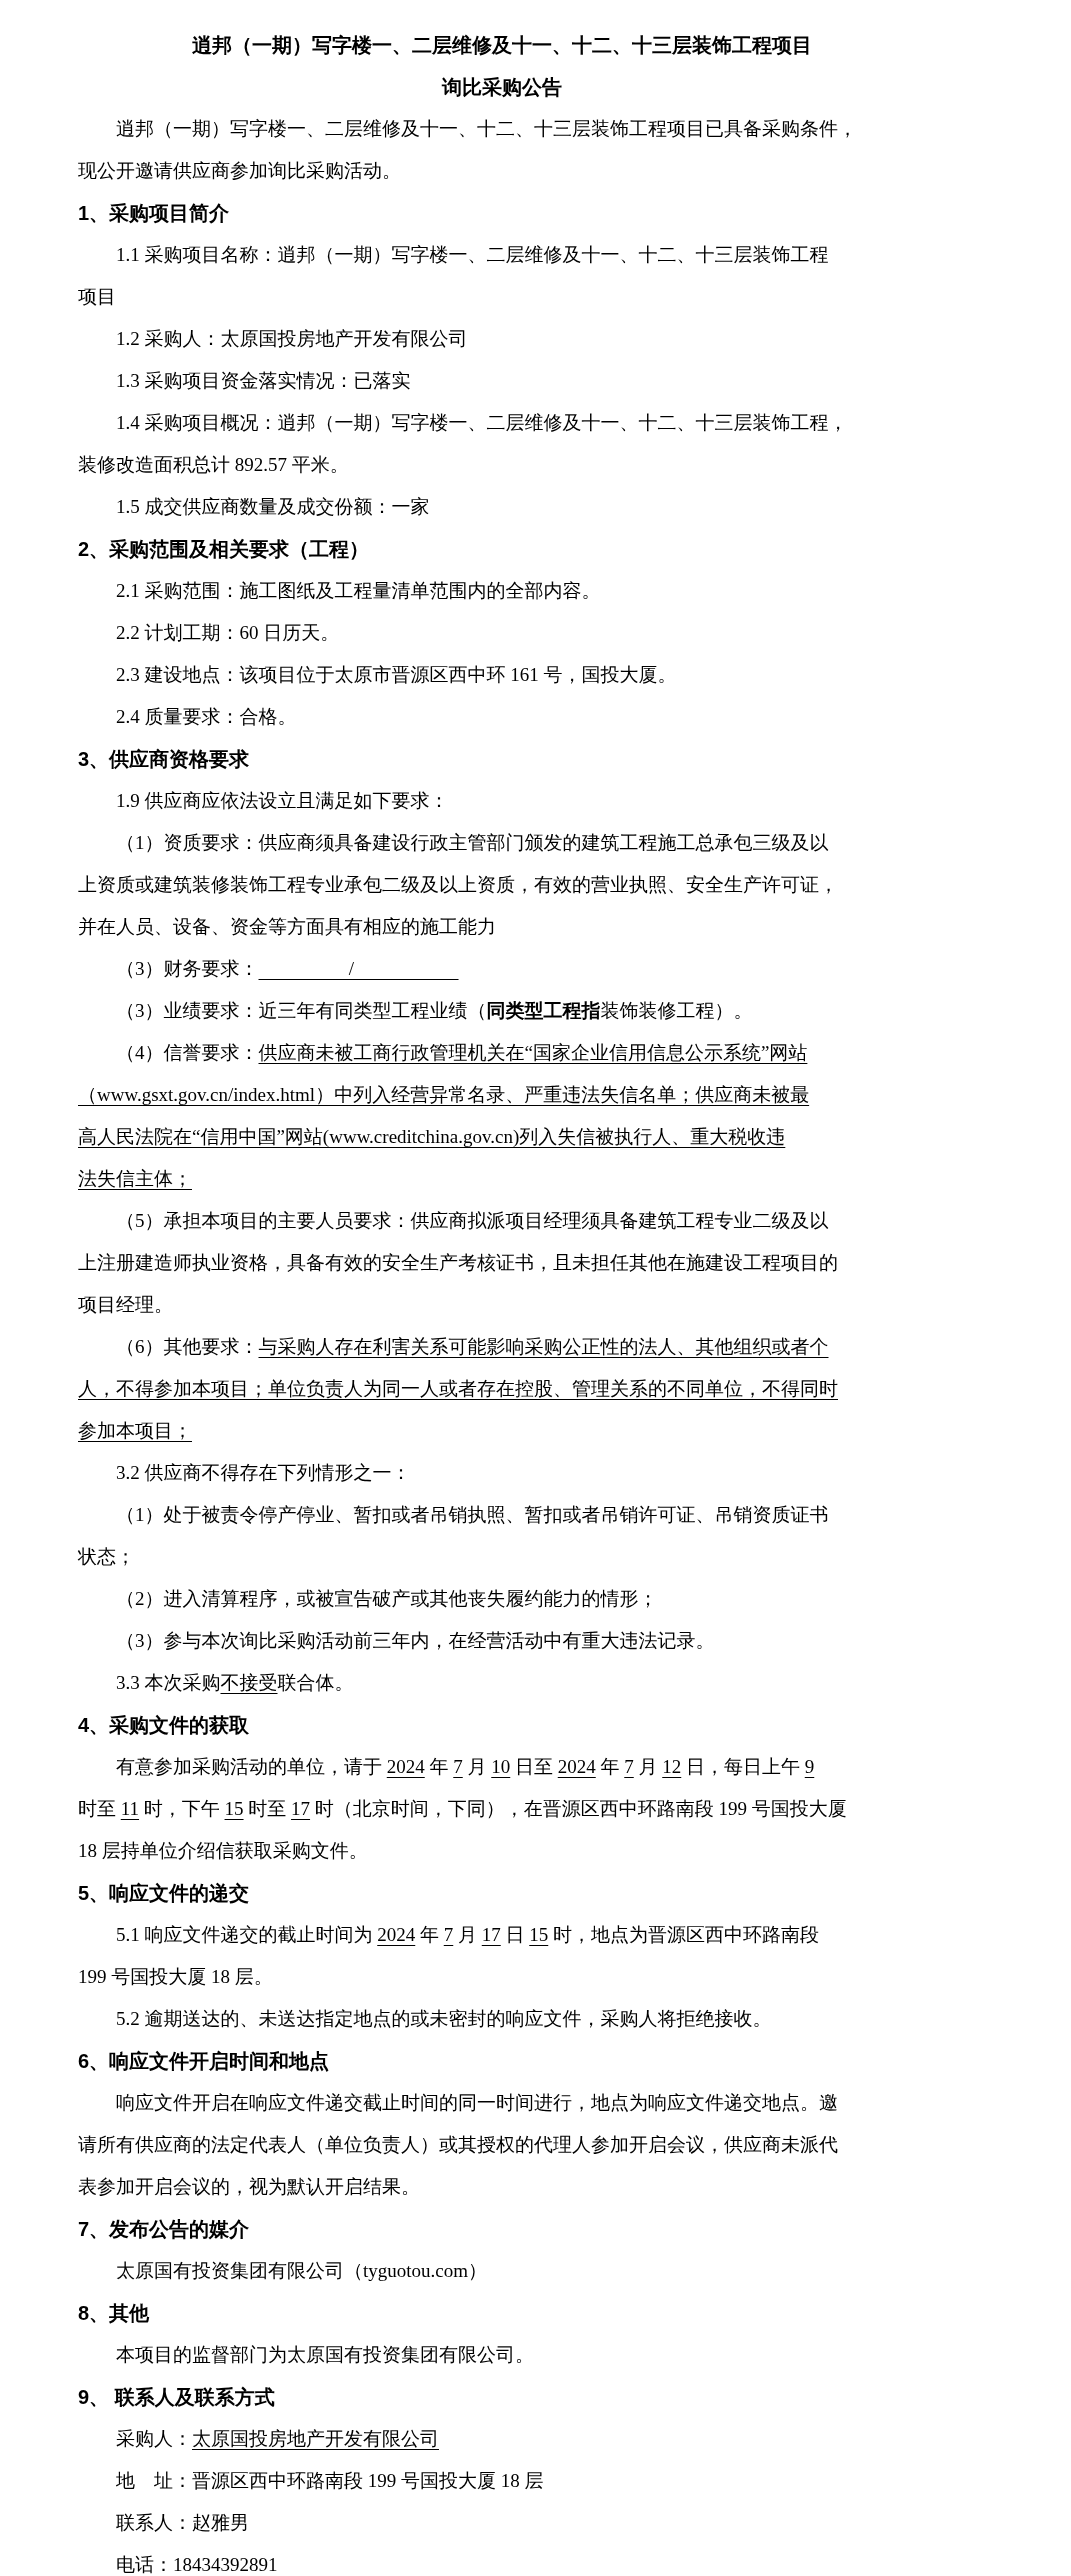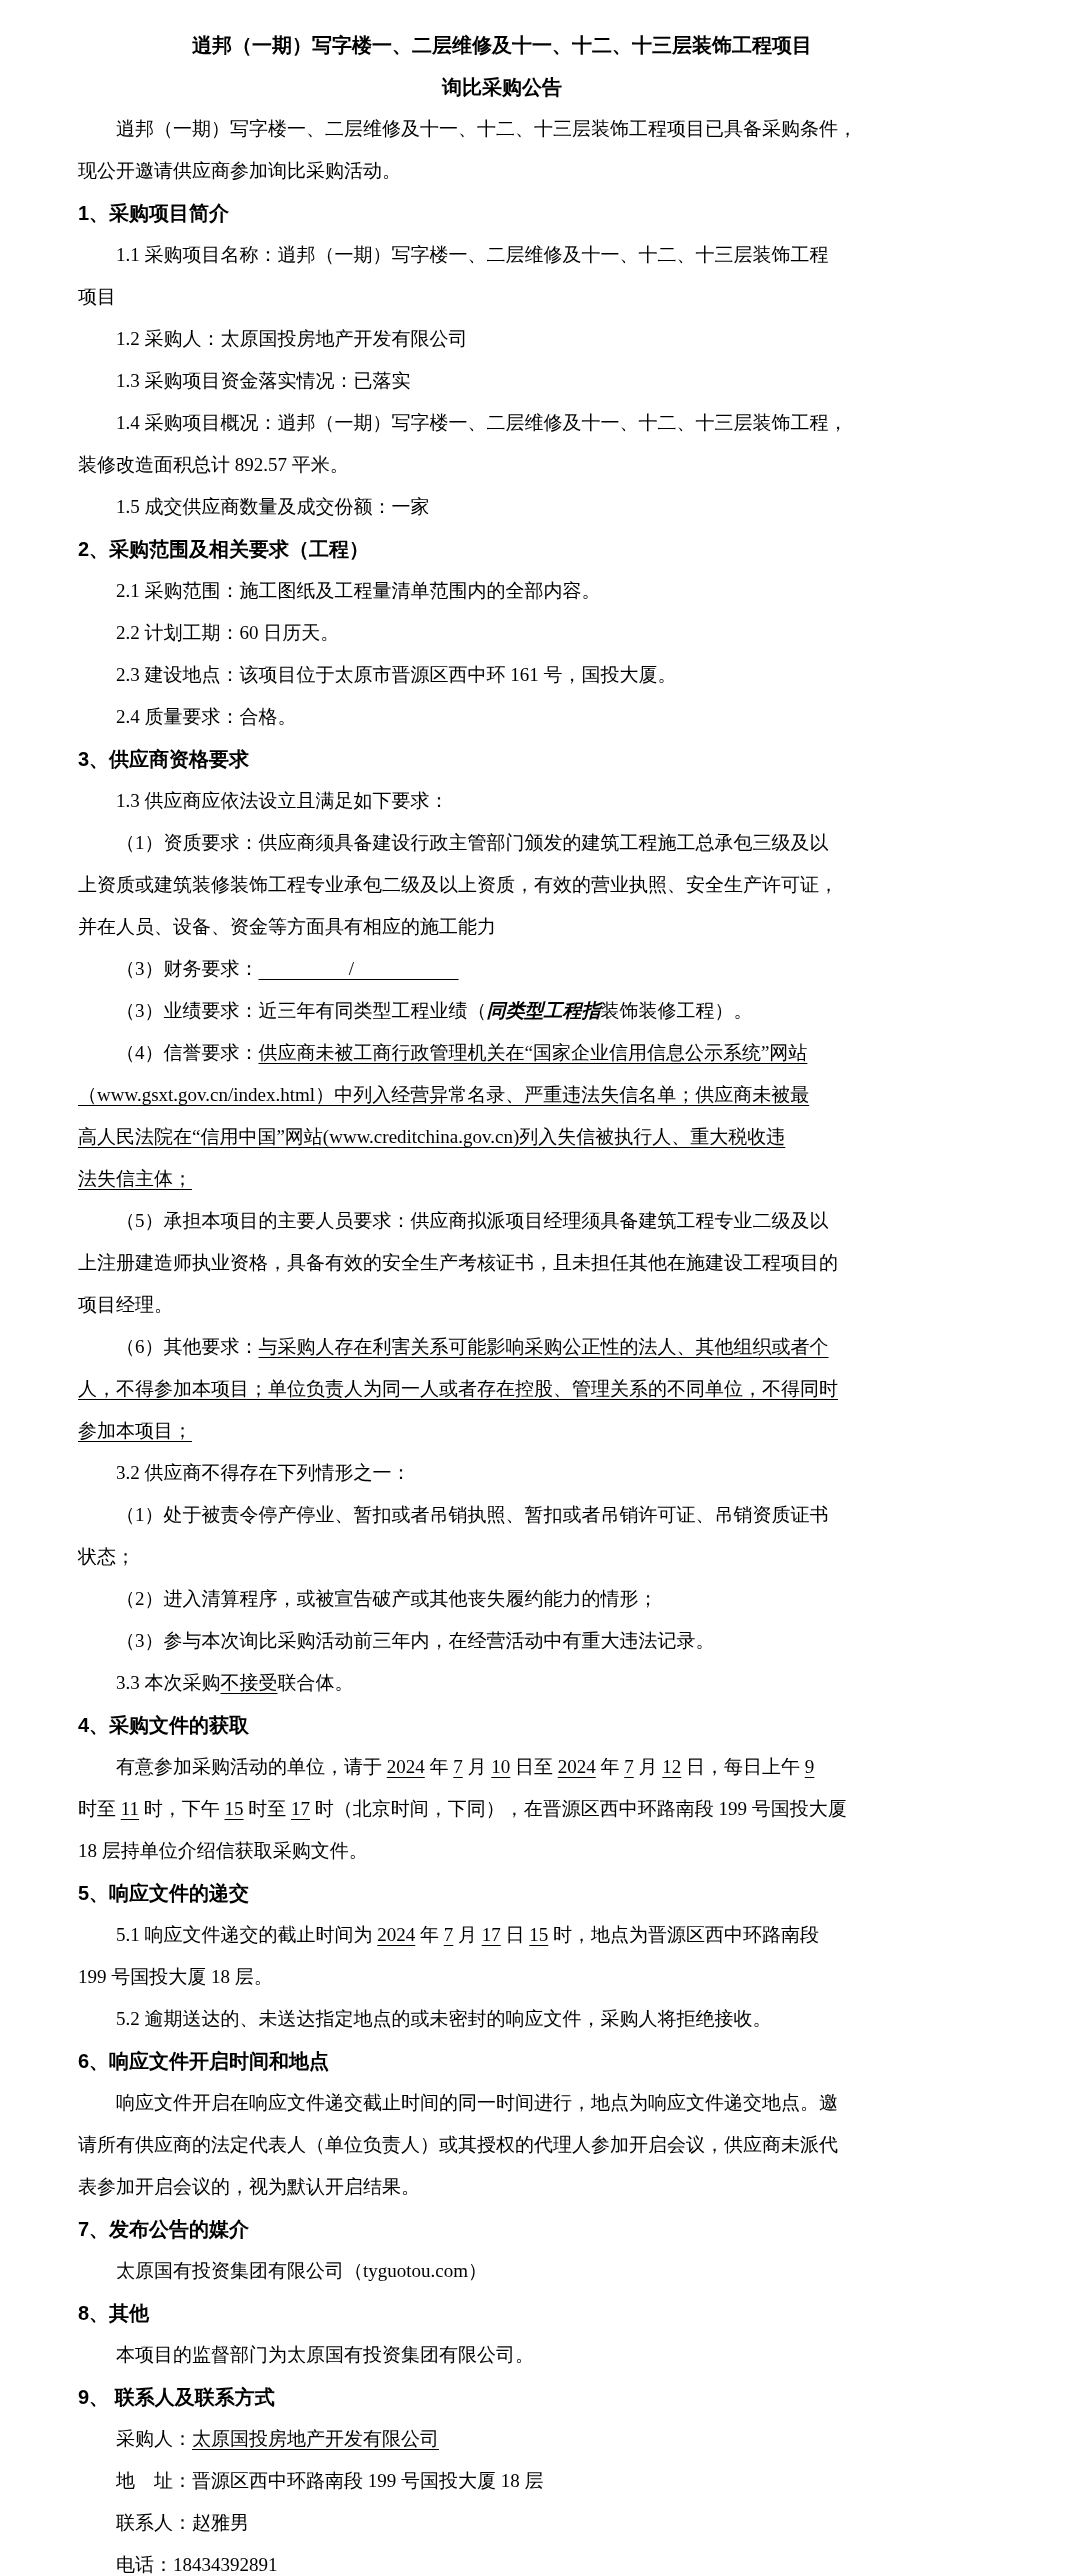--- a/index.html
+++ b/index.html
@@ -21,21 +21,21 @@
     color:#000;
   }
   .line.t, .line.h {
     font-family:"Liberation Sans","DejaVu Sans",sans-serif;
     font-weight:bold;
     font-size:20px;
   }
   .line.c { text-align:center; }
   .line.ind { padding-left:38px; }
   .u { text-decoration:underline; text-decoration-thickness:1px; text-underline-offset:4px; }
-  .bold { font-weight:bold;font-style:italic; }
+  .bold { font-weight:bold; }
 </style>
 </head>
 <body>
 
 <div class="page">
     <div class="line t c"><span>逍邦（一期）写字楼一、二层维修及十一、十二、十三层装饰工程项目</span></div>
     <div class="line t c"><span>询比采购公告</span></div>
     <div class="line b ind"><span>逍邦（一期）写字楼一、二层维修及十一、十二、十三层装饰工程项目已具备采购条件，</span></div>
     <div class="line b"><span>现公开邀请供应商参加询比采购活动。</span></div>
     <div class="line h"><span>1、采购项目简介</span></div>
@@ -45,21 +45,21 @@
     <div class="line b ind"><span>1.3 采购项目资金落实情况：已落实</span></div>
     <div class="line b ind"><span>1.4 采购项目概况：逍邦（一期）写字楼一、二层维修及十一、十二、十三层装饰工程，</span></div>
     <div class="line b"><span>装修改造面积总计 892.57 平米。</span></div>
     <div class="line b ind"><span>1.5 成交供应商数量及成交份额：一家</span></div>
     <div class="line h"><span>2、采购范围及相关要求（工程）</span></div>
     <div class="line b ind"><span>2.1 采购范围：施工图纸及工程量清单范围内的全部内容。</span></div>
     <div class="line b ind"><span>2.2 计划工期：60 日历天。</span></div>
     <div class="line b ind"><span>2.3 建设地点：该项目位于太原市晋源区西中环 161 号，国投大厦。</span></div>
     <div class="line b ind"><span>2.4 质量要求：合格。</span></div>
     <div class="line h"><span>3、供应商资格要求</span></div>
-    <div class="line b ind"><span>1.3 供应商应依法设立且满足如下要求：</span></div>
+    <div class="line b ind"><span>1.9 供应商应依法设立且满足如下要求：</span></div>
     <div class="line b ind"><span>（1）资质要求：供应商须具备建设行政主管部门颁发的建筑工程施工总承包三级及以</span></div>
     <div class="line b"><span>上资质或建筑装修装饰工程专业承包二级及以上资质，有效的营业执照、安全生产许可证，</span></div>
     <div class="line b"><span>并在人员、设备、资金等方面具有相应的施工能力</span></div>
     <div class="line b ind"><span>（3）财务要求：</span><span class="u">                   /                      </span></div>
     <div class="line b ind"><span>（3）业绩要求：近三年有同类型工程业绩（</span><span class="bold">同类型工程指</span><span>装饰装修工程）。</span></div>
     <div class="line b ind"><span>（4）信誉要求：</span><span class="u">供应商未被工商行政管理机关在“国家企业信用信息公示系统”网站</span></div>
     <div class="line b"><span class="u">（www.gsxt.gov.cn/index.html）中列入经营异常名录、严重违法失信名单；供应商未被最</span></div>
     <div class="line b"><span class="u">高人民法院在“信用中国”网站(www.creditchina.gov.cn)列入失信被执行人、重大税收违</span></div>
     <div class="line b"><span class="u">法失信主体；</span></div>
     <div class="line b ind"><span>（5）承担本项目的主要人员要求：供应商拟派项目经理须具备建筑工程专业二级及以</span></div>

